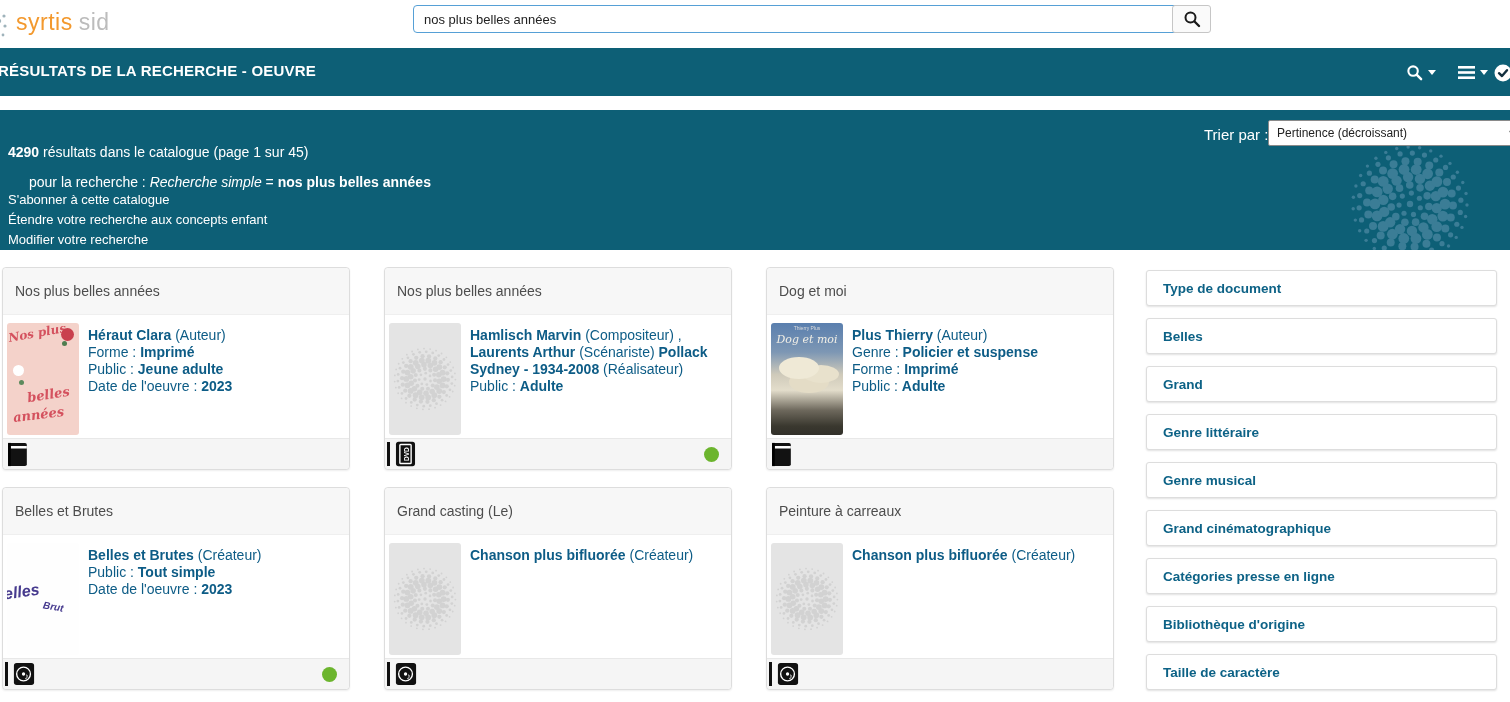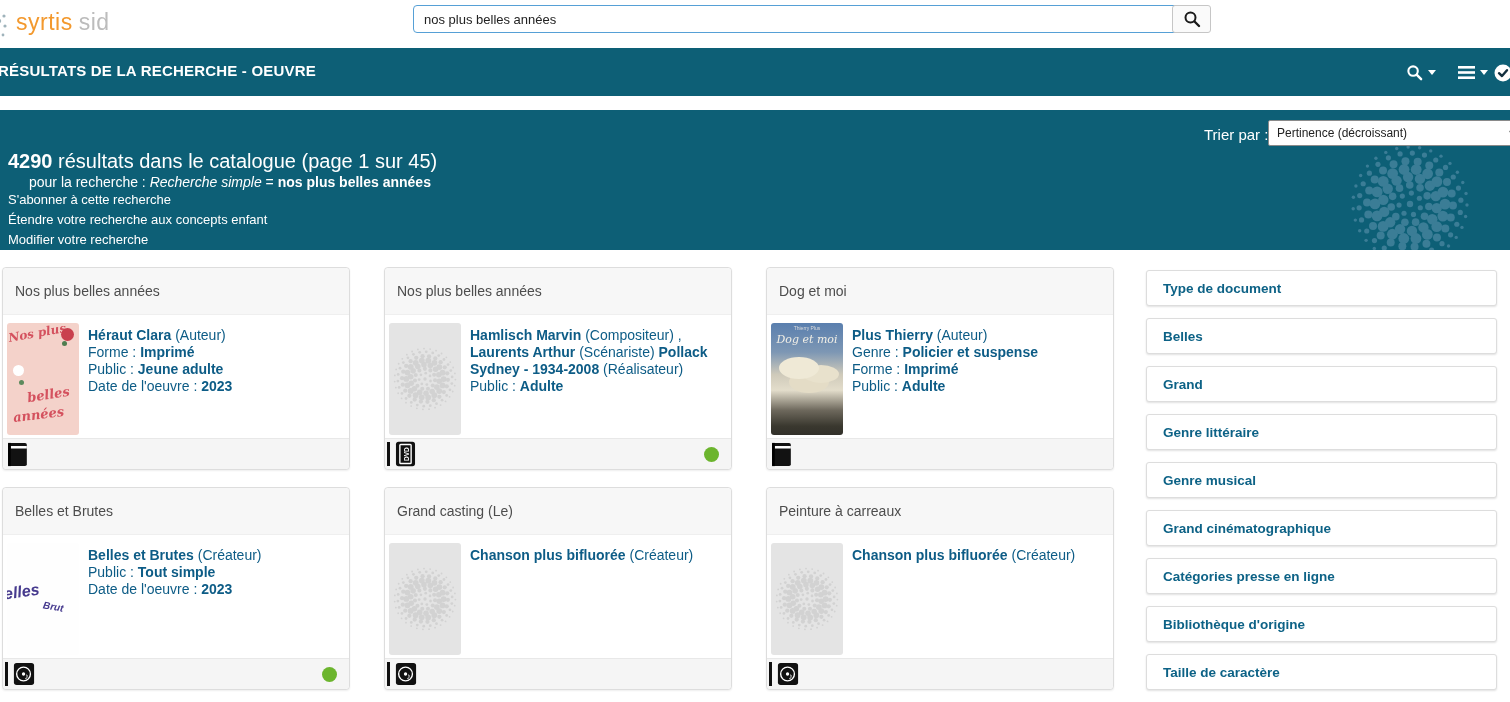--- a/index.html
+++ b/index.html
@@ -18,21 +18,21 @@
   .titlebar{position:absolute;left:0;top:48px;width:1510px;height:48px;background:#0d5f76;color:#fff;}
   .titlebar .pg-title{position:absolute;left:-2px;top:14px;font-size:15px;font-weight:600;letter-spacing:.2px;}
   .tb-icons{position:absolute;right:0;top:0;height:48px;display:flex;align-items:center;}
   .tb-ic{display:flex;align-items:center;margin-right:22px;cursor:pointer;}
   .caret{width:0;height:0;border-left:4px solid transparent;border-right:4px solid transparent;border-top:5px solid #fff;margin-left:5px;}
   .chk-wrap{position:absolute;left:1493px;top:15px;}
 
   
   .banner{position:absolute;left:0;top:110px;width:1510px;height:140px;background:#0d5f76;color:#fff;overflow:hidden;}
   .banner-rosette{position:absolute;left:1350px;top:34px;width:120px;height:120px;fill:#3b7d96;}
-  .bn-line1{position:absolute;left:8px;top:20px;font-size:20px;}
+  .bn-line1{position:absolute;left:8px;top:20px;font-size:14px;}
   .bn-line2{position:absolute;left:8px;top:50px;font-size:14px;padding-left:21px;}
   .bn-links{position:absolute;left:8px;top:80px;font-size:13px;line-height:20px;}
   .bn-links a{display:block;color:#fff;text-decoration:none;cursor:pointer;}
   .sort-label{position:absolute;left:1204px;top:16px;font-size:15px;}
   .sort-select{position:absolute;left:1268px;top:10px;width:262px;height:26px;background:#fff;border:1px solid #8a8a8a;border-radius:2px;color:#222;font-size:12px;display:flex;align-items:center;padding-left:8px;box-sizing:border-box;cursor:pointer;}
   .sort-chevron{position:absolute;right:8px;top:8px;}
 
   
   .card{position:absolute;width:348px;height:203px;background:#fff;border:1px solid #ddd;border-radius:4px;box-shadow:0 1px 2px rgba(0,0,0,.07);box-sizing:border-box;display:flex;flex-direction:column;}
   .card-head{height:46px;background:#f7f7f7;border-bottom:1px solid #efefef;border-radius:4px 4px 0 0;display:flex;align-items:center;}
@@ -253,21 +253,21 @@
           <circle cx="7.63" cy="56.49" r="1.7"></circle>
           <circle cx="-3.90" cy="56.87" r="1.7"></circle>
           <circle cx="-15.27" cy="54.92" r="1.7"></circle>
           <circle cx="-26.01" cy="50.72" r="1.7"></circle>
           <circle cx="-35.69" cy="44.45" r="1.7"></circle>
         </svg>
       </div>
     <p class="bn-line1" data-interactable="false"><b>4290</b><span> résultats dans le catalogue (page 1 sur 45)</span></p>
     <p class="bn-line2" data-interactable="false"><span>pour la recherche : </span><i>Recherche simple</i><span> = </span><b>nos plus belles années</b></p>
     <nav class="bn-links" data-interactable="false">
-      <a data-interactable="true">S'abonner à cette recherche</a>
+      <a data-interactable="true">S'abonner à cette catalogue</a>
       <a data-interactable="true">Étendre votre recherche aux concepts enfant</a>
       <a data-interactable="true">Modifier votre recherche</a>
     </nav>
     <span class="sort-label" data-interactable="false">Trier par :</span>
     <div class="sort-select" data-interactable="true">
       <span data-interactable="false">Pertinence (décroissant)</span>
       <svg class="sort-chevron" data-interactable="false" width="12" height="10" viewBox="0 0 12 10">
         <path d="M1.5 2.5 L6 7.5 L10.5 2.5" fill="none" stroke="#333" stroke-width="2" stroke-linecap="round"></path>
       </svg>
     </div>

